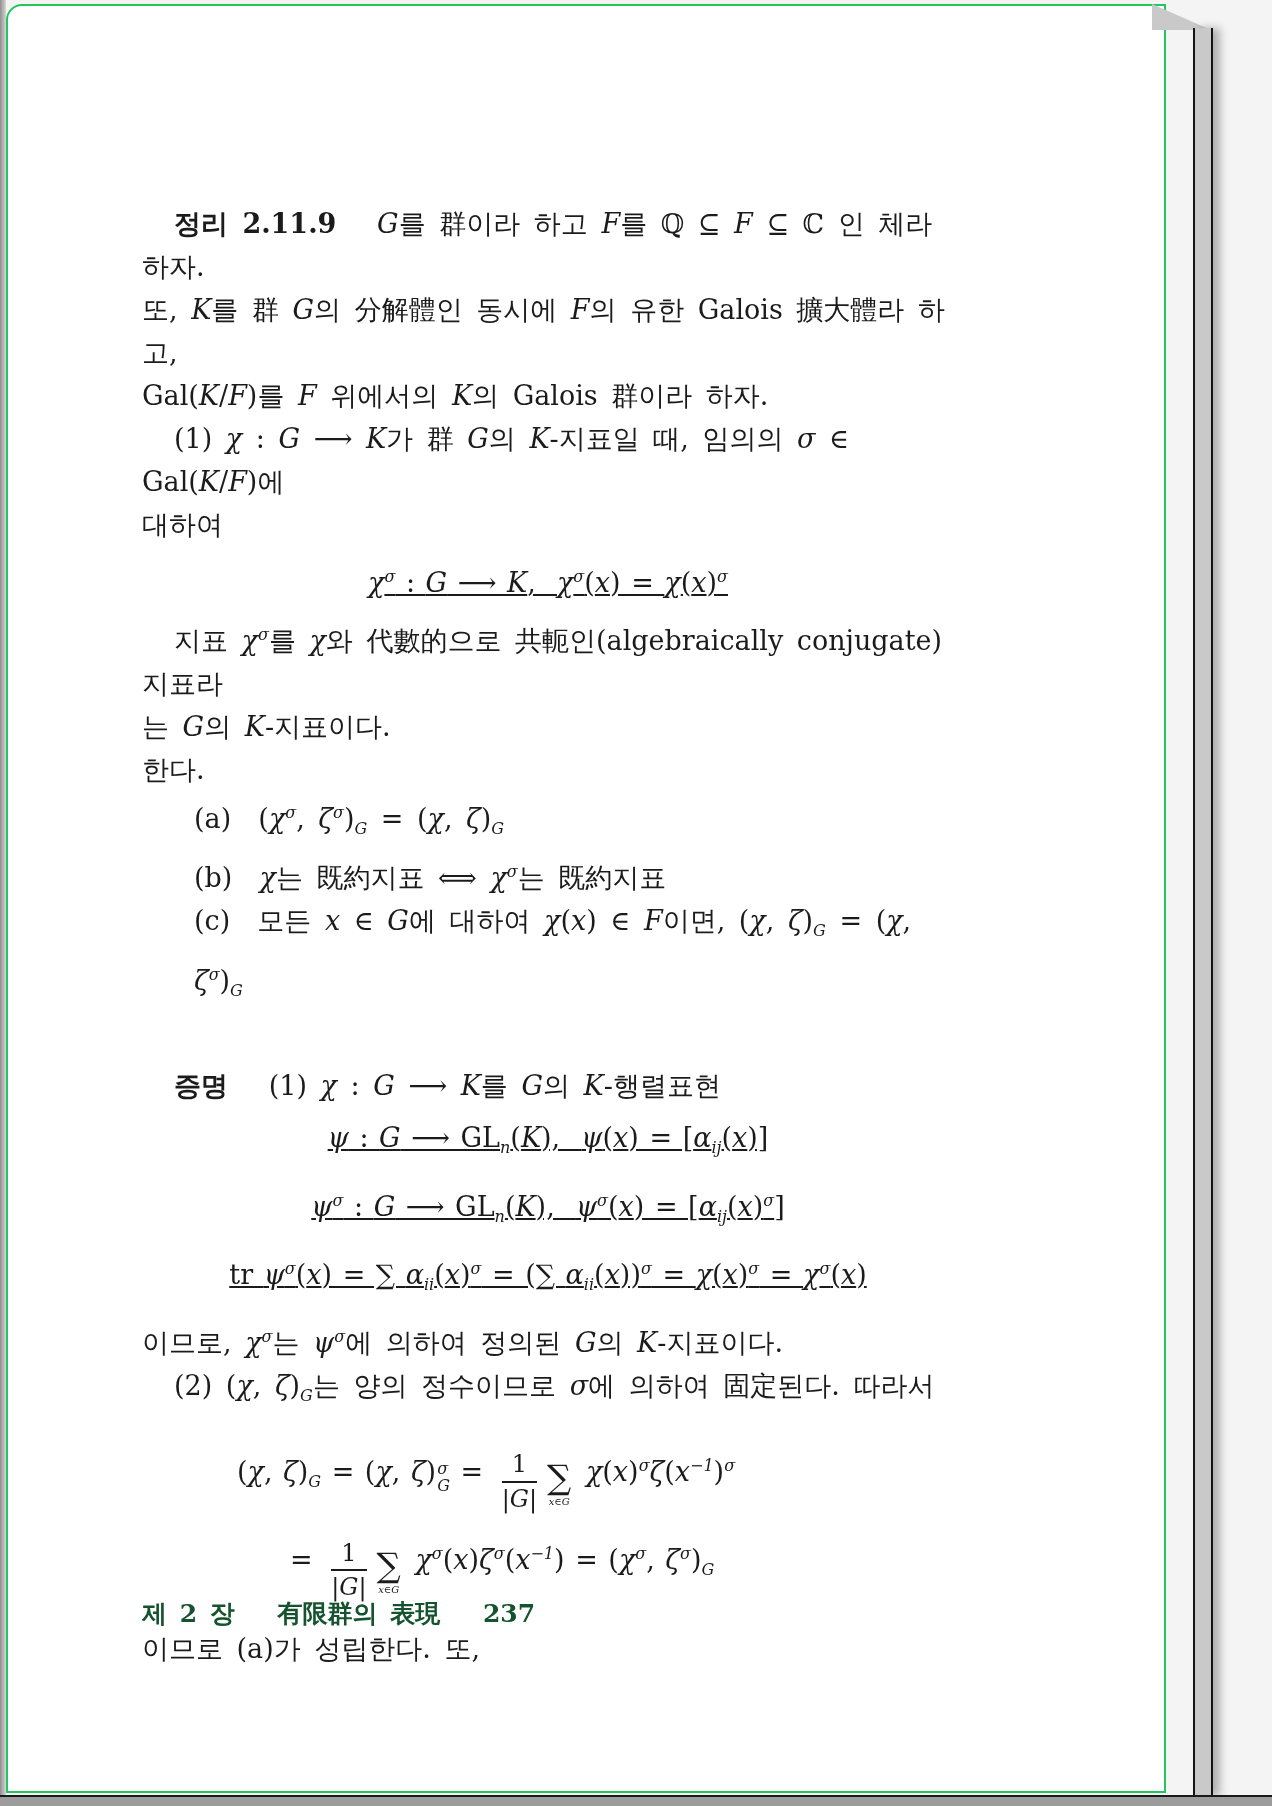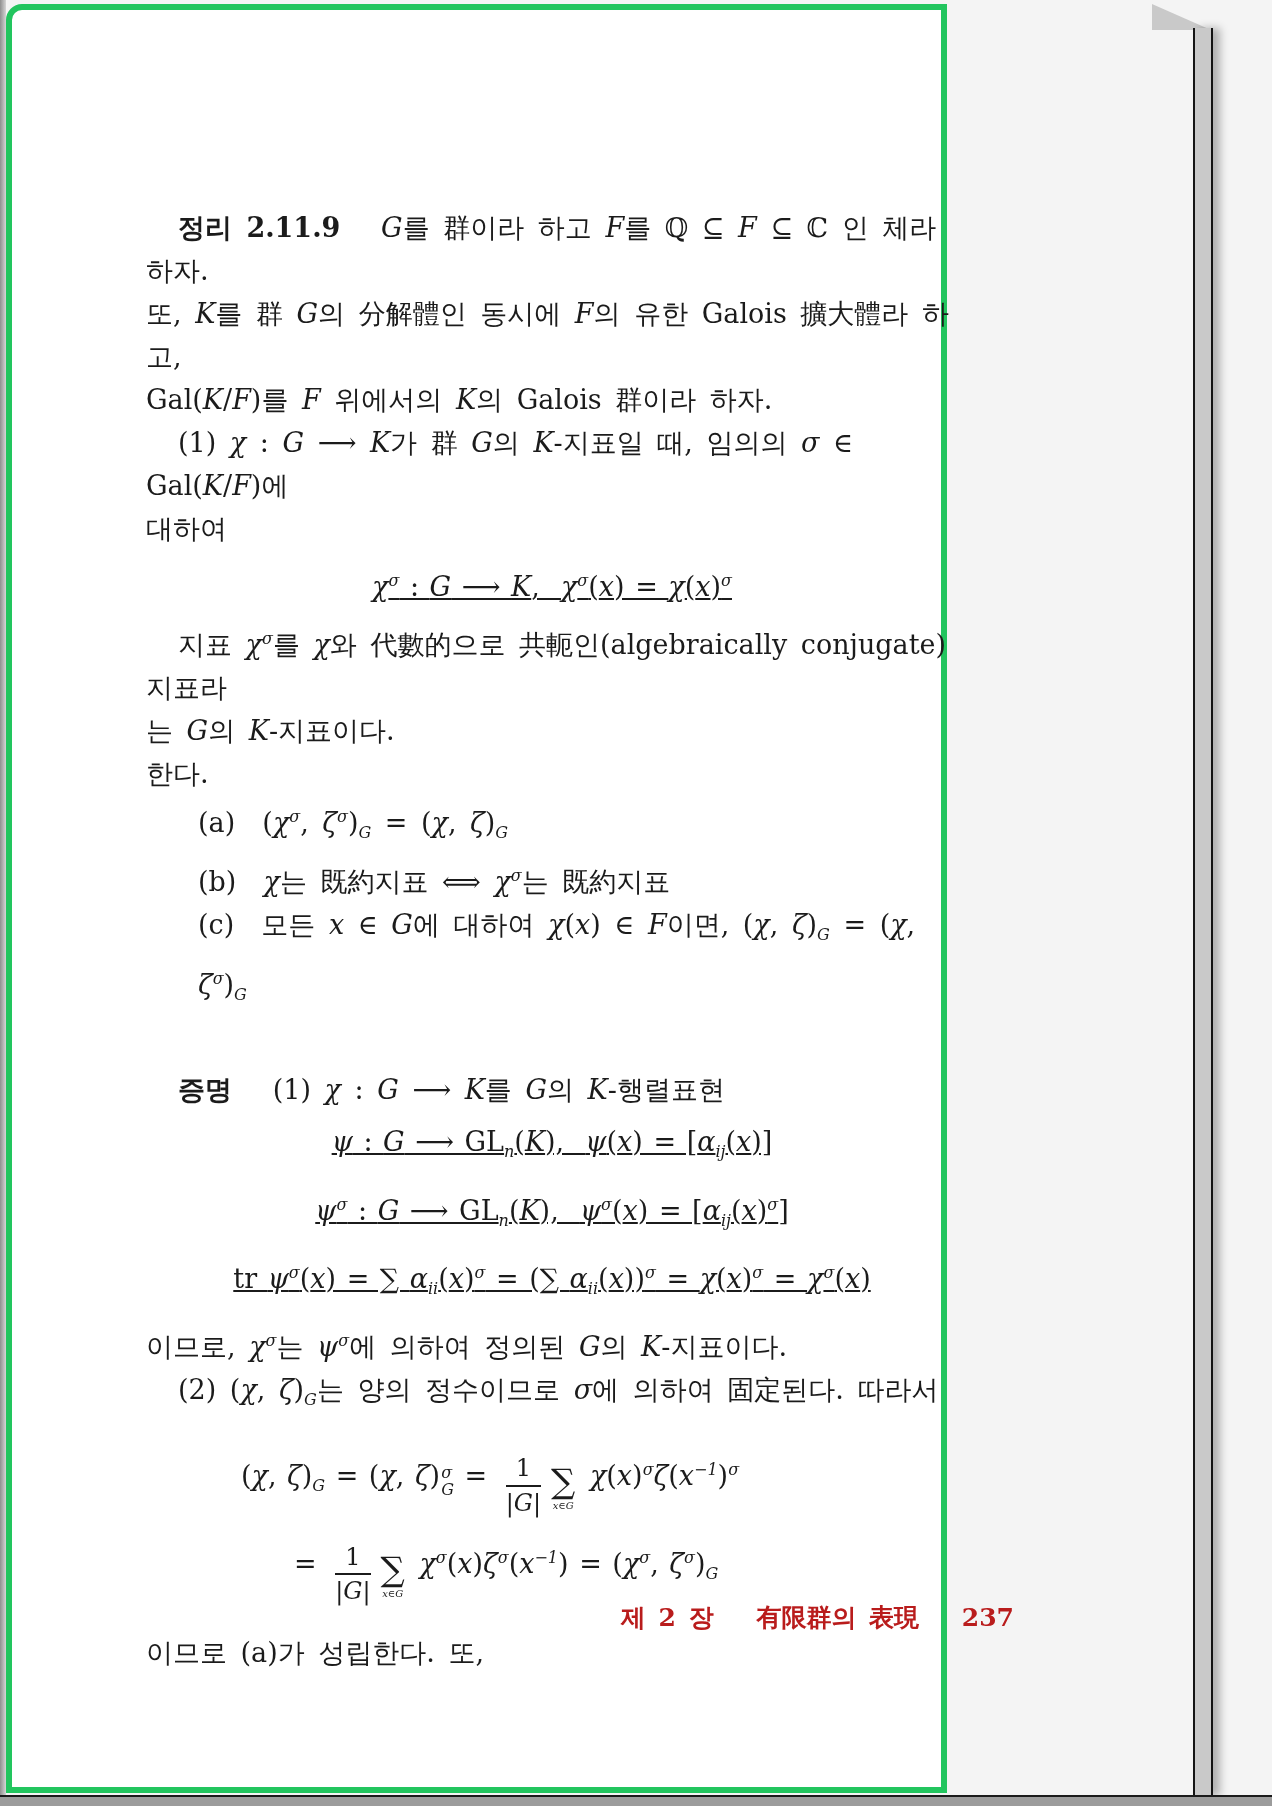--- a/index.html
+++ b/index.html
@@ -3,23 +3,23 @@
 <meta charset="utf-8">
 <style>
   html,body{margin:0;padding:0;}
   body{
     width:1272px;height:1806px;position:relative;overflow:hidden;
     background:#f4f4f4;
     font-family:"DejaVu Serif","Liberation Serif",serif;
   }
   
   .page{
-    position:absolute;left:6px;top:4px;width:941px;height:1789px;
+    position:absolute;left:6px;top:4px;width:1160px;height:1789px;
     background:#ffffff;
-    border:6px solid #22c55e;
+    border:2px solid #22c55e;
     border-radius:16px 0 0 0;
     box-sizing:border-box;
   }
   .left-band{
     position:absolute;left:0;top:0;bottom:0;width:6px;
     background:linear-gradient(90deg,#8f8f8f,#d6d6d6);
   }
   .bottom-band{
     position:absolute;left:0;right:0;bottom:0;height:9px;
     background:#9c9c9c;border-top:2px solid #1a1a1a;
@@ -59,21 +59,21 @@
   .frac{display:inline-block;vertical-align:-26px;text-align:center;margin:0 6px 0 8px;font-size:24px;}
   .frac .fn{display:block;padding:0 8px 2px 8px;border-bottom:2px solid #1b1b1b;line-height:1.15;}
   .frac .fd{display:block;line-height:1.15;padding-top:3px;}
   
   .sum{display:inline-block;text-align:center;vertical-align:-24px;margin:0 4px;}
   .sum .sg{display:block;font-size:34px;line-height:1.05;font-style:normal;}
   .sum .su{display:block;font-size:10px;line-height:1.1;font-style:italic;}
   
   .footer{
     position:absolute;left:134px;top:1591px;width:868px;
-    text-align:right;font-size:25px;font-weight:bold;color:#b91c1c;
+    text-align:left;font-size:25px;font-weight:bold;color:#14532d;
     word-spacing:4px;
   }
   .footer .fs{margin-left:30px;}
 </style>
 </head>
 <body>
 
 <div class="page">
   <div class="content" id="text-column">
       <div class="ln ind"><b>정리 2.11.9</b>&nbsp;&nbsp; <i>G</i>를 群이라 하고 <i>F</i>를 ℚ ⊆ <i>F</i> ⊆ ℂ 인 체라 하자.</div>

